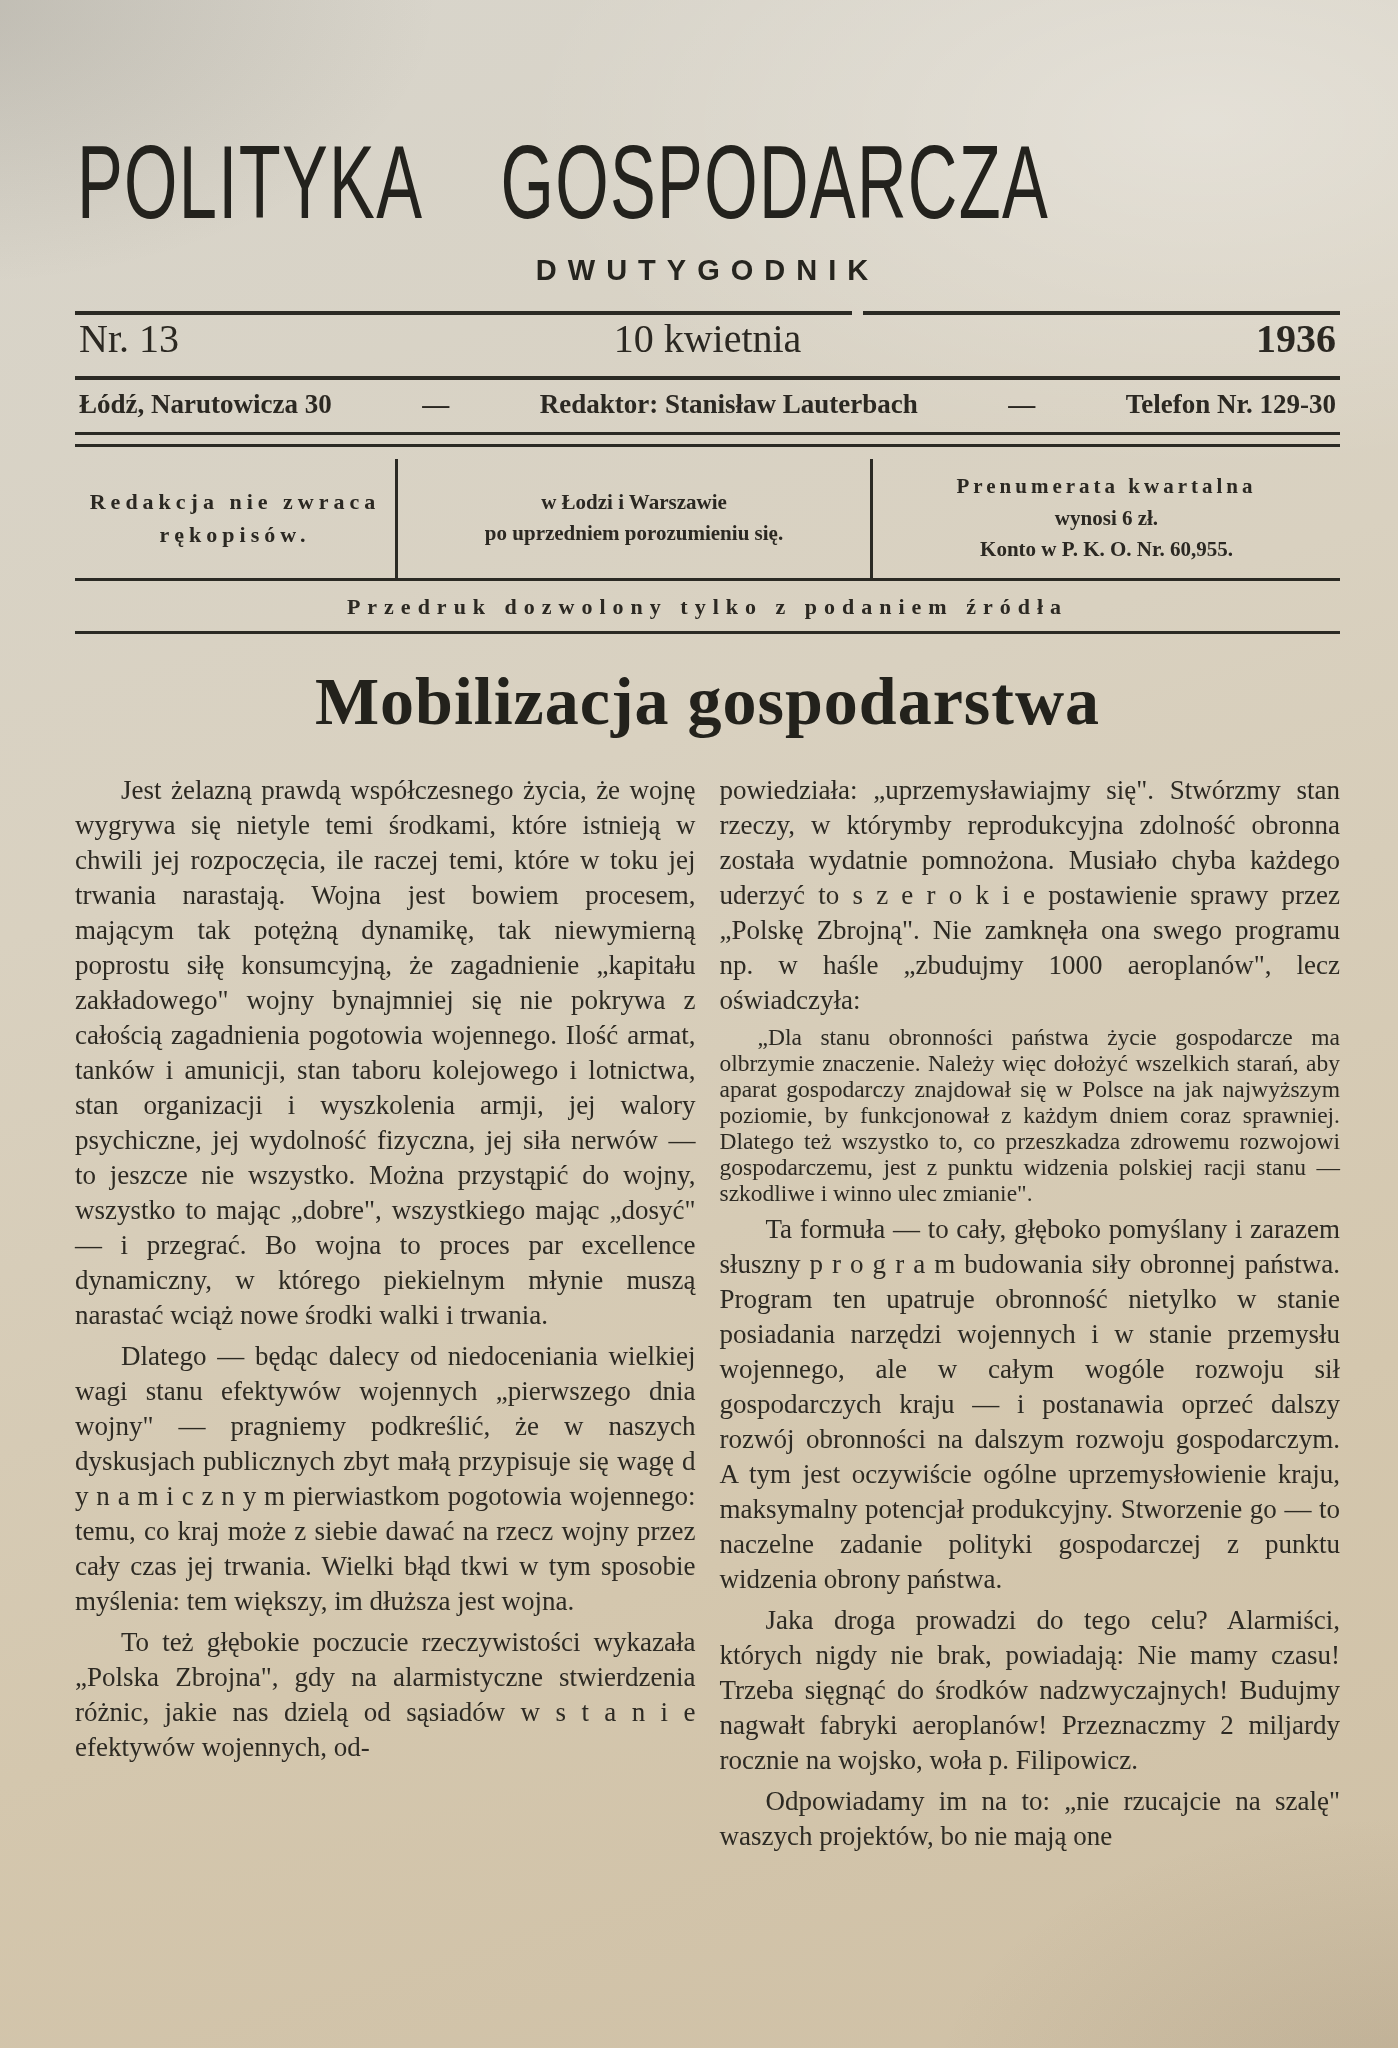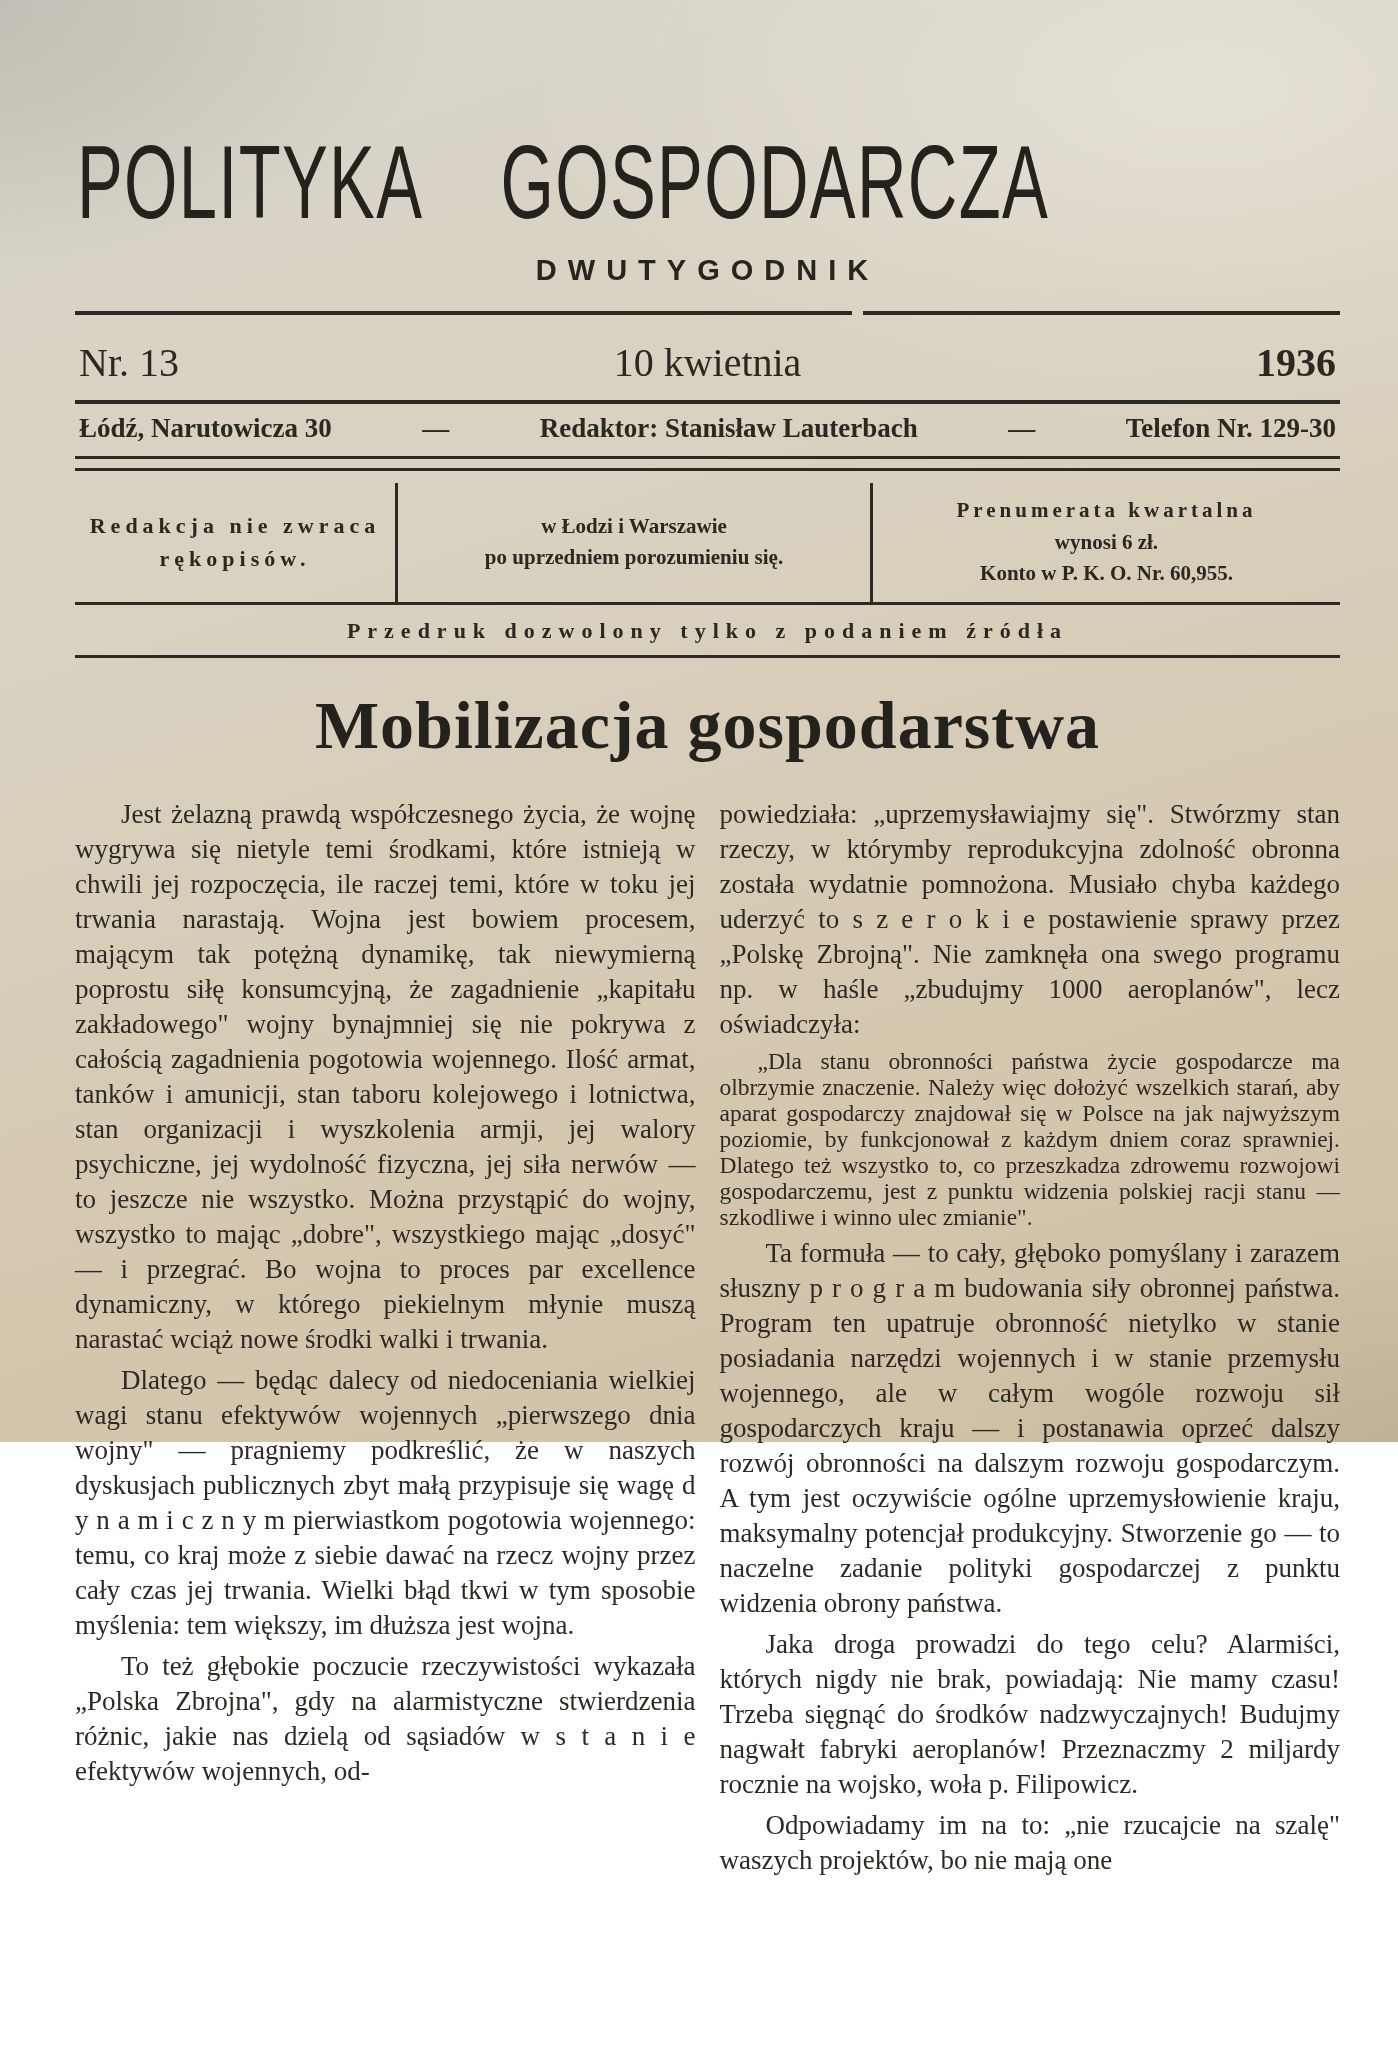--- a/index.html
+++ b/index.html
@@ -3,21 +3,21 @@
 <meta charset="utf-8">
 <style>
   html,body{margin:0;padding:0;}
   body{
     width:1398px;height:2048px;overflow:hidden;
     font-family:"Liberation Serif","DejaVu Serif",serif;
     color:#2b2822;
   }
   .page{
     box-sizing:border-box;
-    width:1398px;height:1442px;
+    width:1398px;height:2048px;
     padding:18px 58px 0 75px;
     background:
       radial-gradient(1100px 560px at 86% 6%, rgba(255,255,255,0.30), rgba(255,255,255,0) 62%),
       radial-gradient(900px 520px at -4% 0%, rgba(60,54,42,0.16), rgba(60,54,42,0) 55%),
       radial-gradient(900px 500px at 102% 102%, rgba(92,74,52,0.14), rgba(92,74,52,0) 55%),
       linear-gradient(163deg,#d8d5cc 0%,#d9d1c0 38%,#d4c7ae 72%,#cfc0a5 100%);
     position:relative;
   }
   
   .masthead-title{
@@ -41,21 +41,21 @@
   .rule-split{
     margin-top:24px;height:4px;
     background:linear-gradient(to right,#2b2a24 0 61.4%,rgba(0,0,0,0) 61.4% 62.3%,#2b2a24 62.3% 100%);
   }
   .rule-heavy{height:4px;background:#2b2a24;}
   .rule-thin{height:3px;background:#2b2a24;}
   .rule-double{height:9px;border-top:3px solid #2b2a24;border-bottom:3px solid #2b2a24;}
   
   .issue-row{
     display:flex;align-items:flex-end;
-    padding:24px 4px 14px 4px;
+    padding:0 4px 14px 4px;
   }
   .issue-row>span{flex:1;}
   .issue-number{font-size:40px;text-align:left;}
   .issue-date{font-size:40px;text-align:center;}
   .issue-year{font-size:40px;font-weight:700;text-align:right;}
   
   .contact-row{
     display:flex;justify-content:space-between;align-items:baseline;
     padding:9px 4px 12px 4px;
     font-weight:700;font-size:27px;

